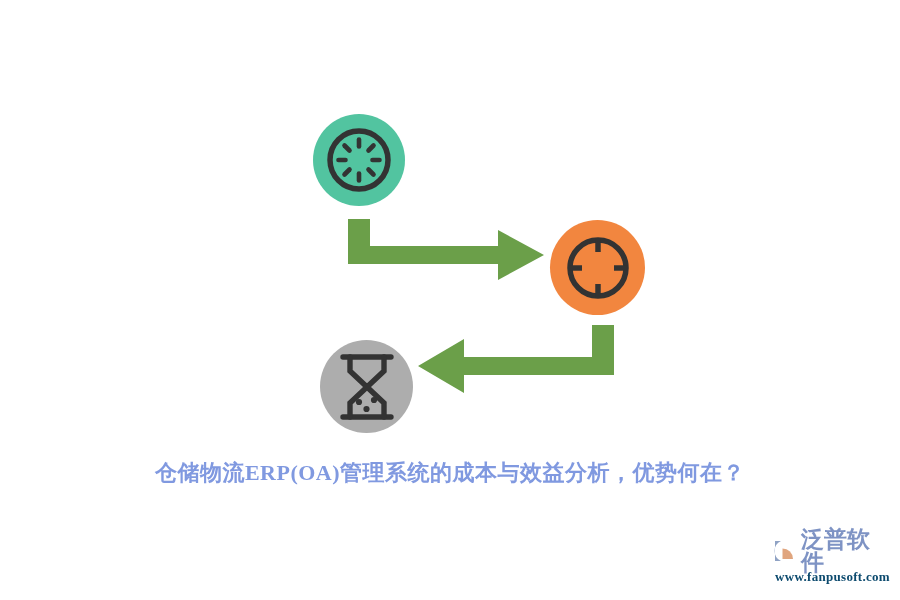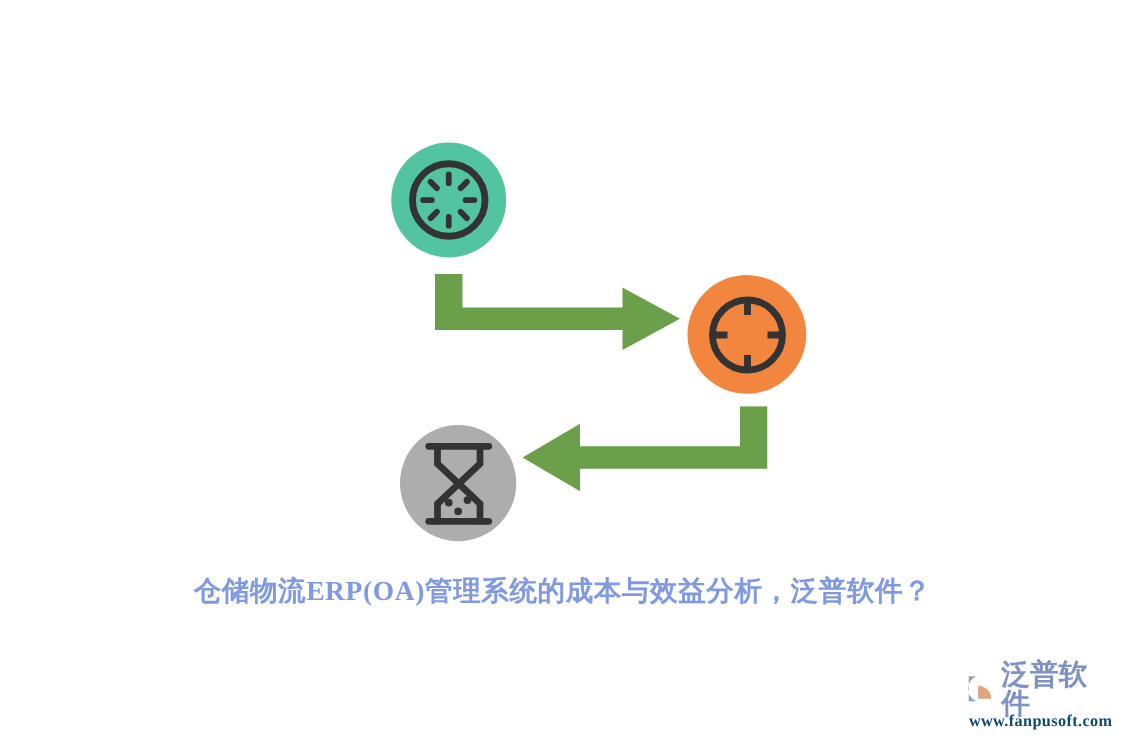--- a/index.html
+++ b/index.html
@@ -167,21 +167,21 @@
         </g>
         <g fill="#333333">
           <circle cx="21" cy="49" r="3.1"></circle>
           <circle cx="36" cy="47" r="3.1"></circle>
           <circle cx="28.5" cy="56" r="3.1"></circle>
         </g>
       </svg>
     </span>
   </div>
 
-  <div id="caption">仓储物流ERP(OA)管理系统的成本与效益分析，泛普软件？</div>
+  <div id="caption">仓储物流ERP(OA)管理系统的成本与效益分析，优势何在？</div>
 
   <div id="logo">
     <div id="logo-row">
       <span id="logo-mark">
         <svg width="26" height="26" viewBox="0 0 26 26" aria-hidden="true">
           <path d="M3,3 L3,23 L9,23 A11,11 0 0 1 9,3 Z" fill="#8fa2c4"></path>
           <path d="M21,21 A10.5,10.5 0 0 0 10.5,10.5 L10.5,21 Z" fill="#e0a57e"></path>
         </svg>
       </span>
       <span id="logo-wordmark">泛普软件</span>

